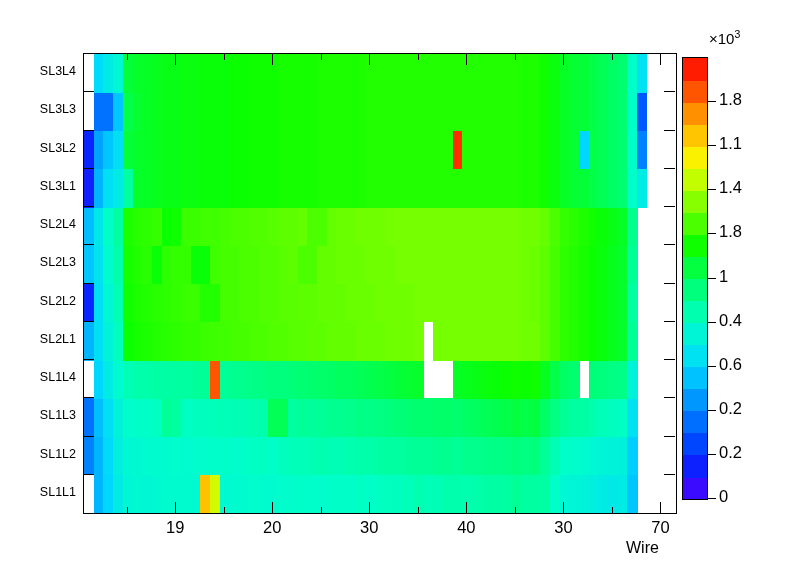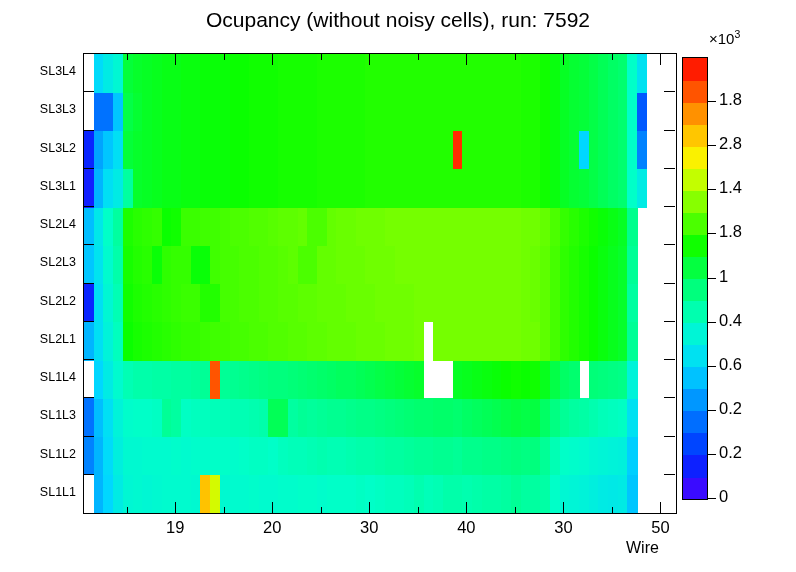--- a/index.html
+++ b/index.html
@@ -140,21 +140,20 @@
   #cb-mult sup {
     font-size: 10.5px;
     vertical-align: super;
   }
 </style>
 </head>
 <body>
 
 <div id="canvas">
 
-  <div id="title">Ocupancy (without noisy cells), run: 7592</div>
 
   <div id="plot-frame">
     <div id="heatmap">
         <div class="cell" style="left: 9.70492px; top: 420.75px; width: 10.3049px; height: 38.85px; background: rgb(0, 181, 255);"></div>
         <div class="cell" style="left: 19.4098px; top: 420.75px; width: 10.3049px; height: 38.85px; background: rgb(0, 215, 255);"></div>
         <div class="cell" style="left: 29.1148px; top: 420.75px; width: 10.3049px; height: 38.85px; background: rgb(0, 235, 228);"></div>
         <div class="cell" style="left: 38.8197px; top: 420.75px; width: 10.3049px; height: 38.85px; background: rgb(0, 247, 211);"></div>
         <div class="cell" style="left: 48.5246px; top: 420.75px; width: 10.3049px; height: 38.85px; background: rgb(0, 249, 208);"></div>
         <div class="cell" style="left: 58.2295px; top: 420.75px; width: 10.3049px; height: 38.85px; background: rgb(0, 247, 211);"></div>
         <div class="cell" style="left: 67.9344px; top: 420.75px; width: 10.3049px; height: 38.85px; background: rgb(0, 249, 208);"></div>
@@ -892,21 +891,21 @@
       <div class="xtick-t" style="left: 563.393px; height: 11px; top: 54px;"></div>
       <div class="xtick" style="left: 611.918px; height: 6px; top: 507px;"></div>
       <div class="xtick-t" style="left: 611.918px; height: 6px; top: 54px;"></div>
       <div class="xtick" style="left: 660.443px; height: 11px; top: 502px;"></div>
       <div class="xtick-t" style="left: 660.443px; height: 11px; top: 54px;"></div>
       <div class="xlab" style="left: 155.197px; width: 40px;">19</div>
       <div class="xlab" style="left: 252.246px; width: 40px;">20</div>
       <div class="xlab" style="left: 349.295px; width: 40px;">30</div>
       <div class="xlab" style="left: 446.344px; width: 40px;">40</div>
       <div class="xlab" style="left: 543.393px; width: 40px;">30</div>
-      <div class="xlab" style="left: 640.443px; width: 40px;">50</div>
+      <div class="xlab" style="left: 640.443px; width: 40px;">70</div>
     </div>
 
   <div id="xtitle">Wire</div>
 
   <div id="cb-mult"><span>×10</span><sup>3</sup></div>
   <div id="colorbar">
       <div class="cb-seg" style="top: 418.95px; height: 22.65px; background: rgb(58, 11, 255);"></div>
       <div class="cb-seg" style="top: 396.9px; height: 22.65px; background: rgb(13, 33, 255);"></div>
       <div class="cb-seg" style="top: 374.85px; height: 22.65px; background: rgb(0, 69, 255);"></div>
       <div class="cb-seg" style="top: 352.8px; height: 22.65px; background: rgb(0, 110, 255);"></div>
@@ -924,21 +923,21 @@
       <div class="cb-seg" style="top: 88.2px; height: 22.65px; background: rgb(250, 241, 0);"></div>
       <div class="cb-seg" style="top: 66.15px; height: 22.65px; background: rgb(255, 198, 0);"></div>
       <div class="cb-seg" style="top: 44.1px; height: 22.65px; background: rgb(255, 145, 0);"></div>
       <div class="cb-seg" style="top: 22.05px; height: 22.65px; background: rgb(255, 84, 0);"></div>
       <div class="cb-seg" style="top: 0px; height: 22.65px; background: rgb(255, 28, 0);"></div>
     </div>
   <div id="cb-axis">
       <div class="cb-tick" style="top: 101.1px;"></div>
       <div class="cb-lab" style="top: 90.1px;">1.8</div>
       <div class="cb-tick" style="top: 145.2px;"></div>
-      <div class="cb-lab" style="top: 134.2px;">2.8</div>
+      <div class="cb-lab" style="top: 134.2px;">1.1</div>
       <div class="cb-tick" style="top: 189.3px;"></div>
       <div class="cb-lab" style="top: 178.3px;">1.4</div>
       <div class="cb-tick" style="top: 233.4px;"></div>
       <div class="cb-lab" style="top: 222.4px;">1.8</div>
       <div class="cb-tick" style="top: 277.5px;"></div>
       <div class="cb-lab" style="top: 266.5px;">1</div>
       <div class="cb-tick" style="top: 321.6px;"></div>
       <div class="cb-lab" style="top: 310.6px;">0.4</div>
       <div class="cb-tick" style="top: 365.7px;"></div>
       <div class="cb-lab" style="top: 354.7px;">0.6</div>

